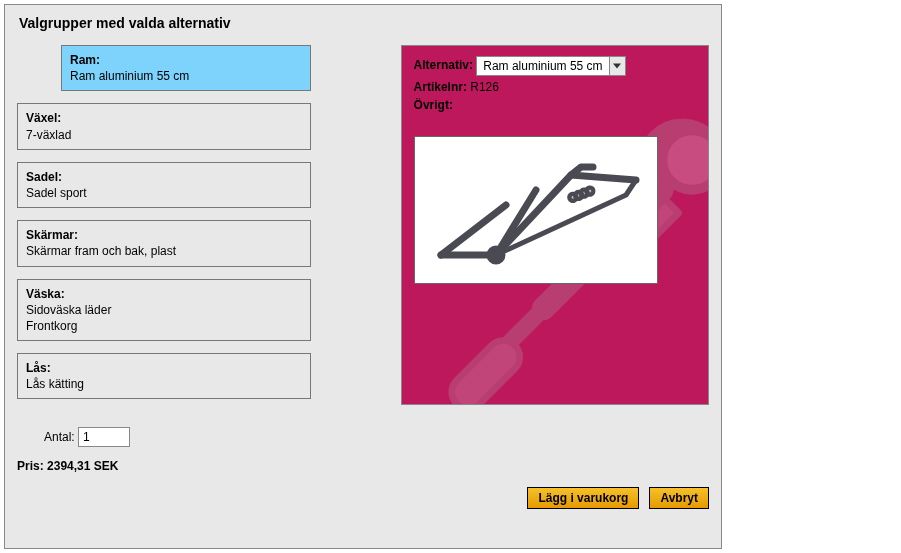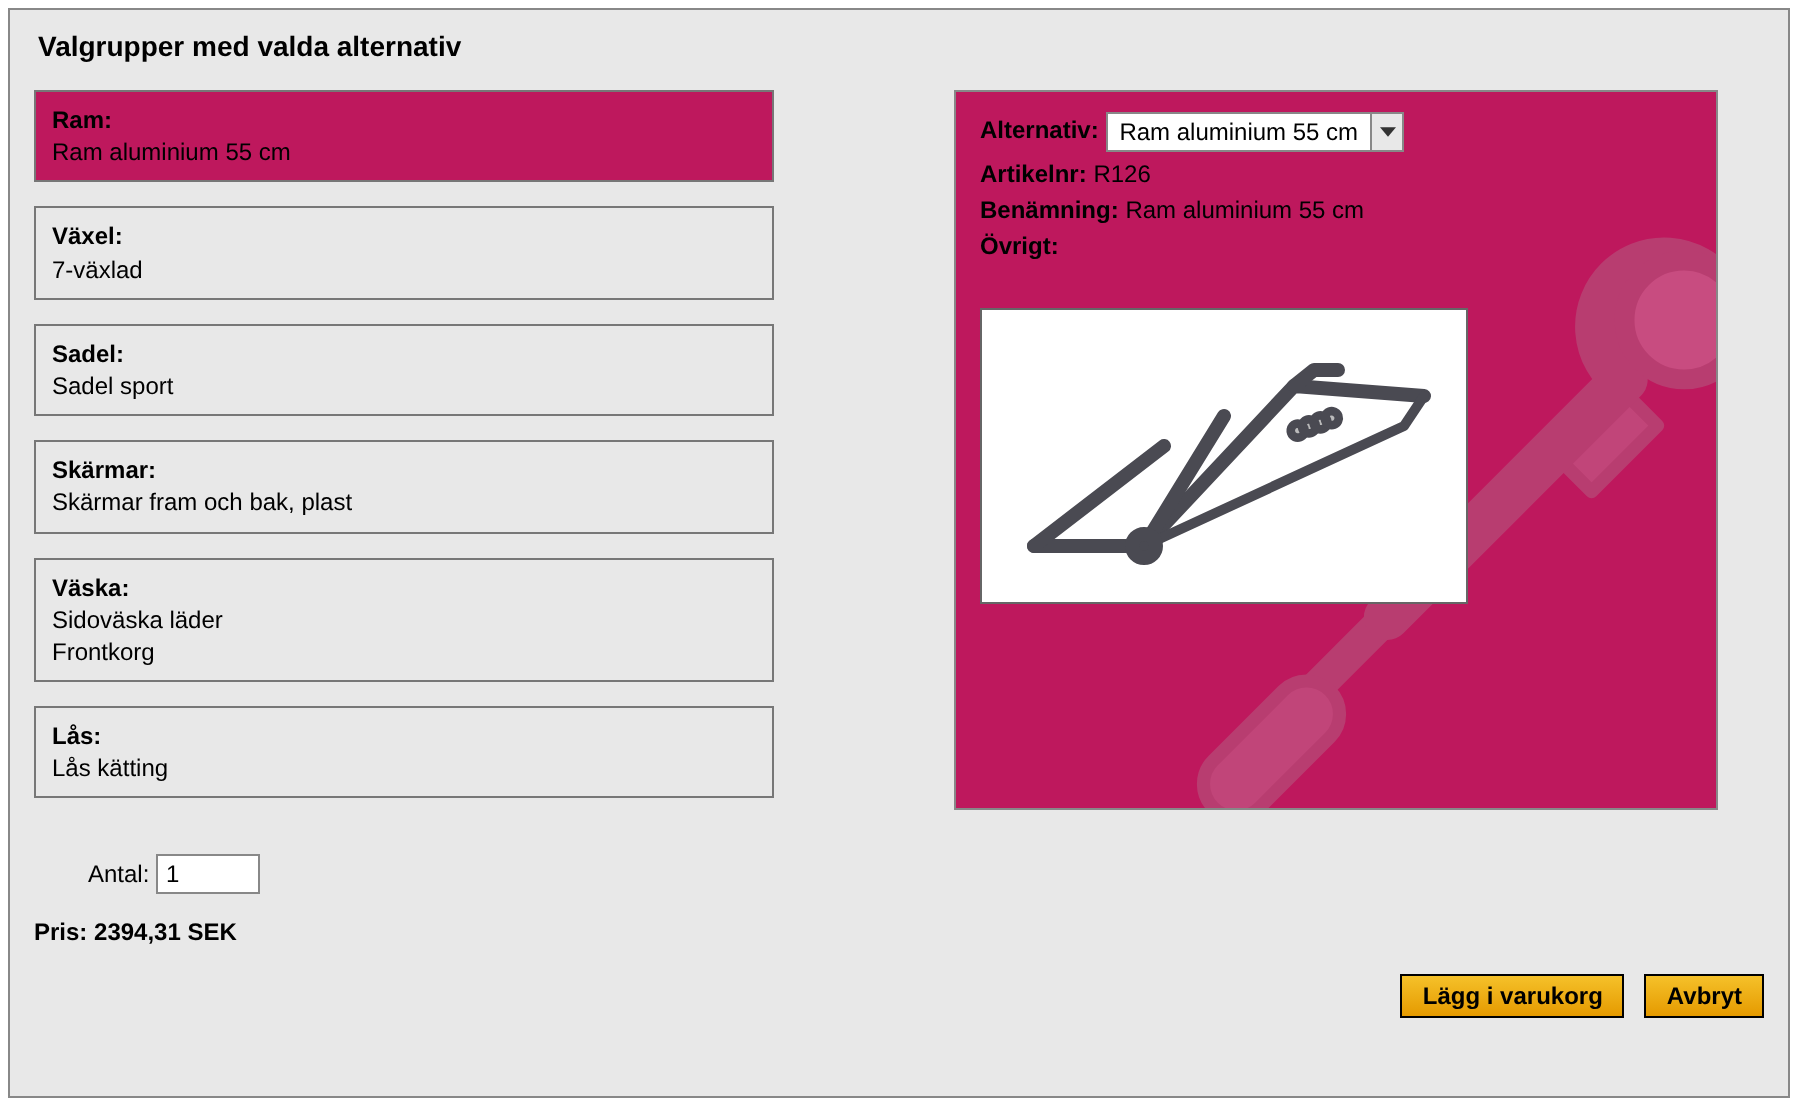--- a/index.html
+++ b/index.html
@@ -5,21 +5,21 @@
   * { box-sizing: border-box; }
   body {
     margin: 0;
     padding: 4px;
     font-family: Verdana, Arial, sans-serif;
     font-size: 12px;
     background: #fff;
     color: #000;
   }
   .outer {
-    width: 891px;
+    width: 718px;
     height: 545px;
     border: 1px solid #888;
     background: #e8e8e8;
     padding: 10px 12px;
     position: relative;
   }
   .title {
     font-weight: bold;
     font-size: 14px;
     margin: 0 0 14px 2px;
@@ -35,21 +35,22 @@
     flex-direction: column;
     gap: 12px;
   }
   .group {
     border: 1px solid #777;
     background: #e8e8e8;
     padding: 6px 8px;
     line-height: 1.35;
   }
   .group.selected {
-    background: #be185d;
+    background: #7dd3fc;
+    margin-left: 44px;
   }
   .group .label { font-weight: bold; }
   .right {
     width: 382px;
     min-height: 360px;
     border: 1px solid #888;
     background: #be185d;
     padding: 10px 12px;
     position: relative;
     overflow: hidden;
@@ -162,24 +163,20 @@
                   <path d="M0 0 L5 6 L10 0 Z" fill="#333"></path>
                 </svg>
             </span>
           </span>
         </div>
         <div class="row">
           <b>Artikelnr:</b>
           <span>R126</span>
         </div>
         <div class="row">
-          <b>Benämning:</b>
-          <span>Ram aluminium 55 cm</span>
-        </div>
-        <div class="row">
           <b>Övrigt:</b>
         </div>
 
         <div class="preview">
           <svg viewBox="0 0 230 130">
             <g fill="none" stroke="#4a4a52" stroke-width="7" stroke-linecap="round" stroke-linejoin="round">
 
               <path d="M20 110 L75 110 L150 30 L215 35"></path>
               <path d="M75 110 L115 45"></path>
               <path d="M20 110 L85 60"></path>

